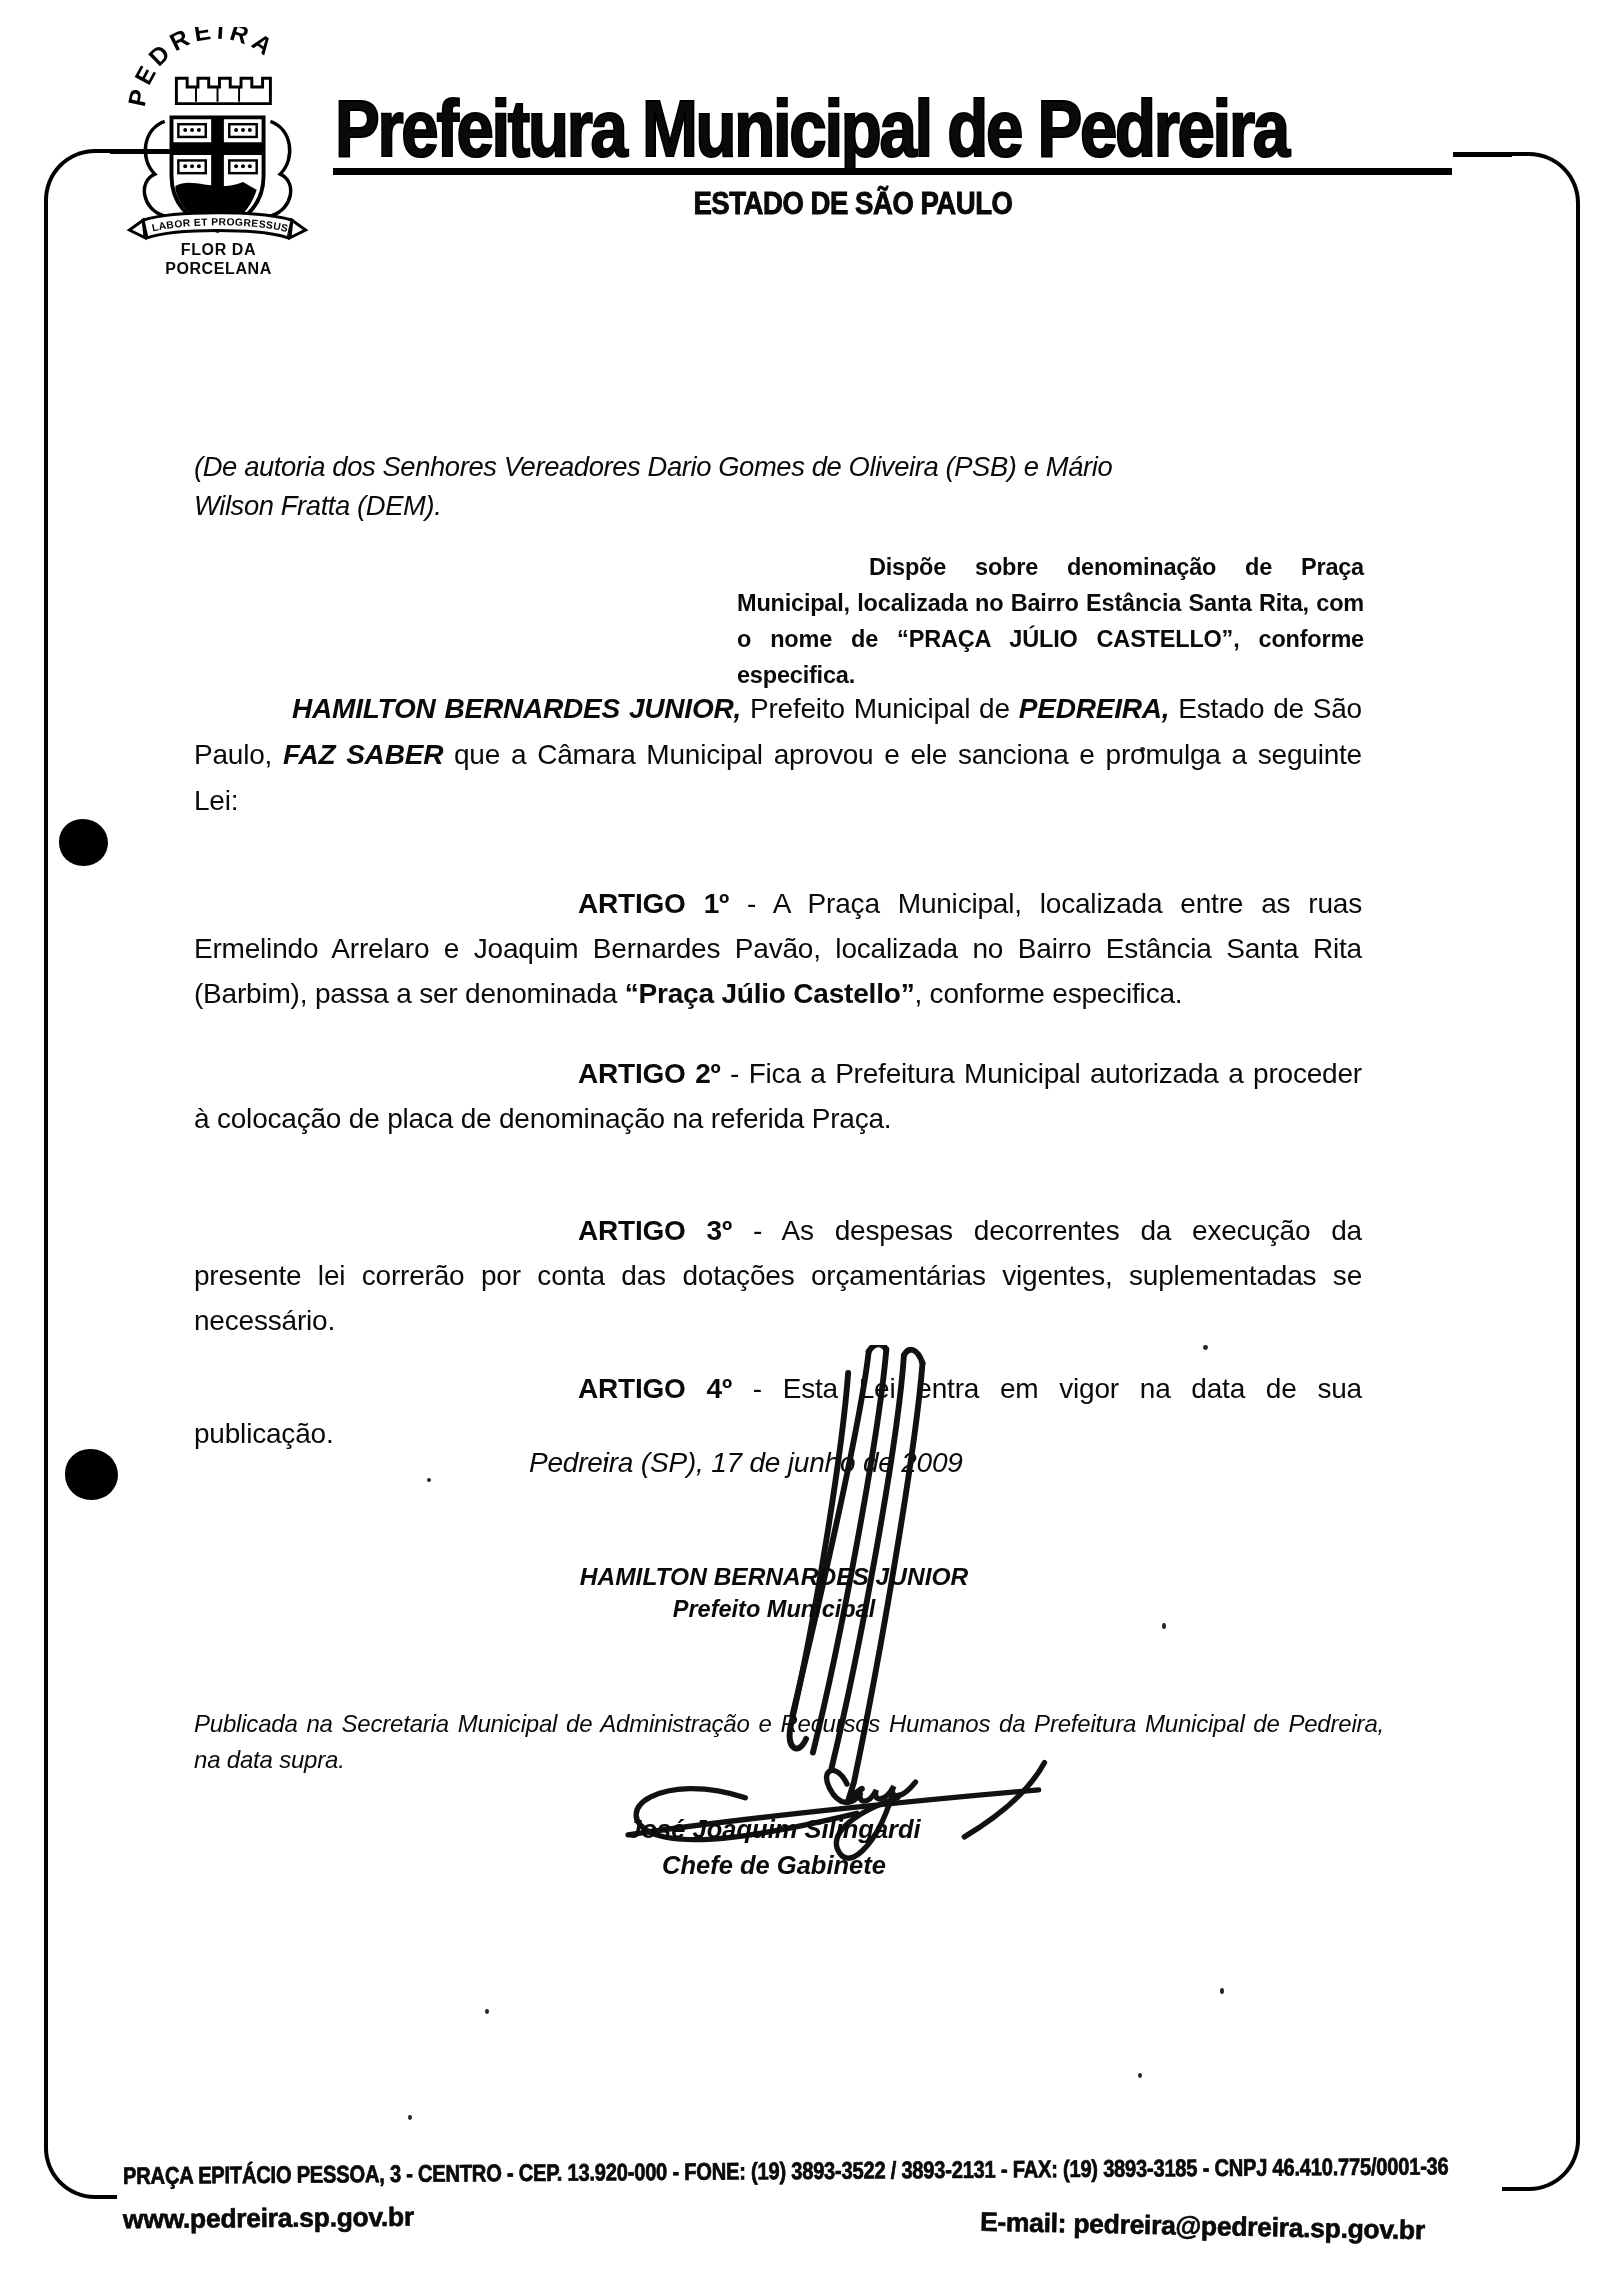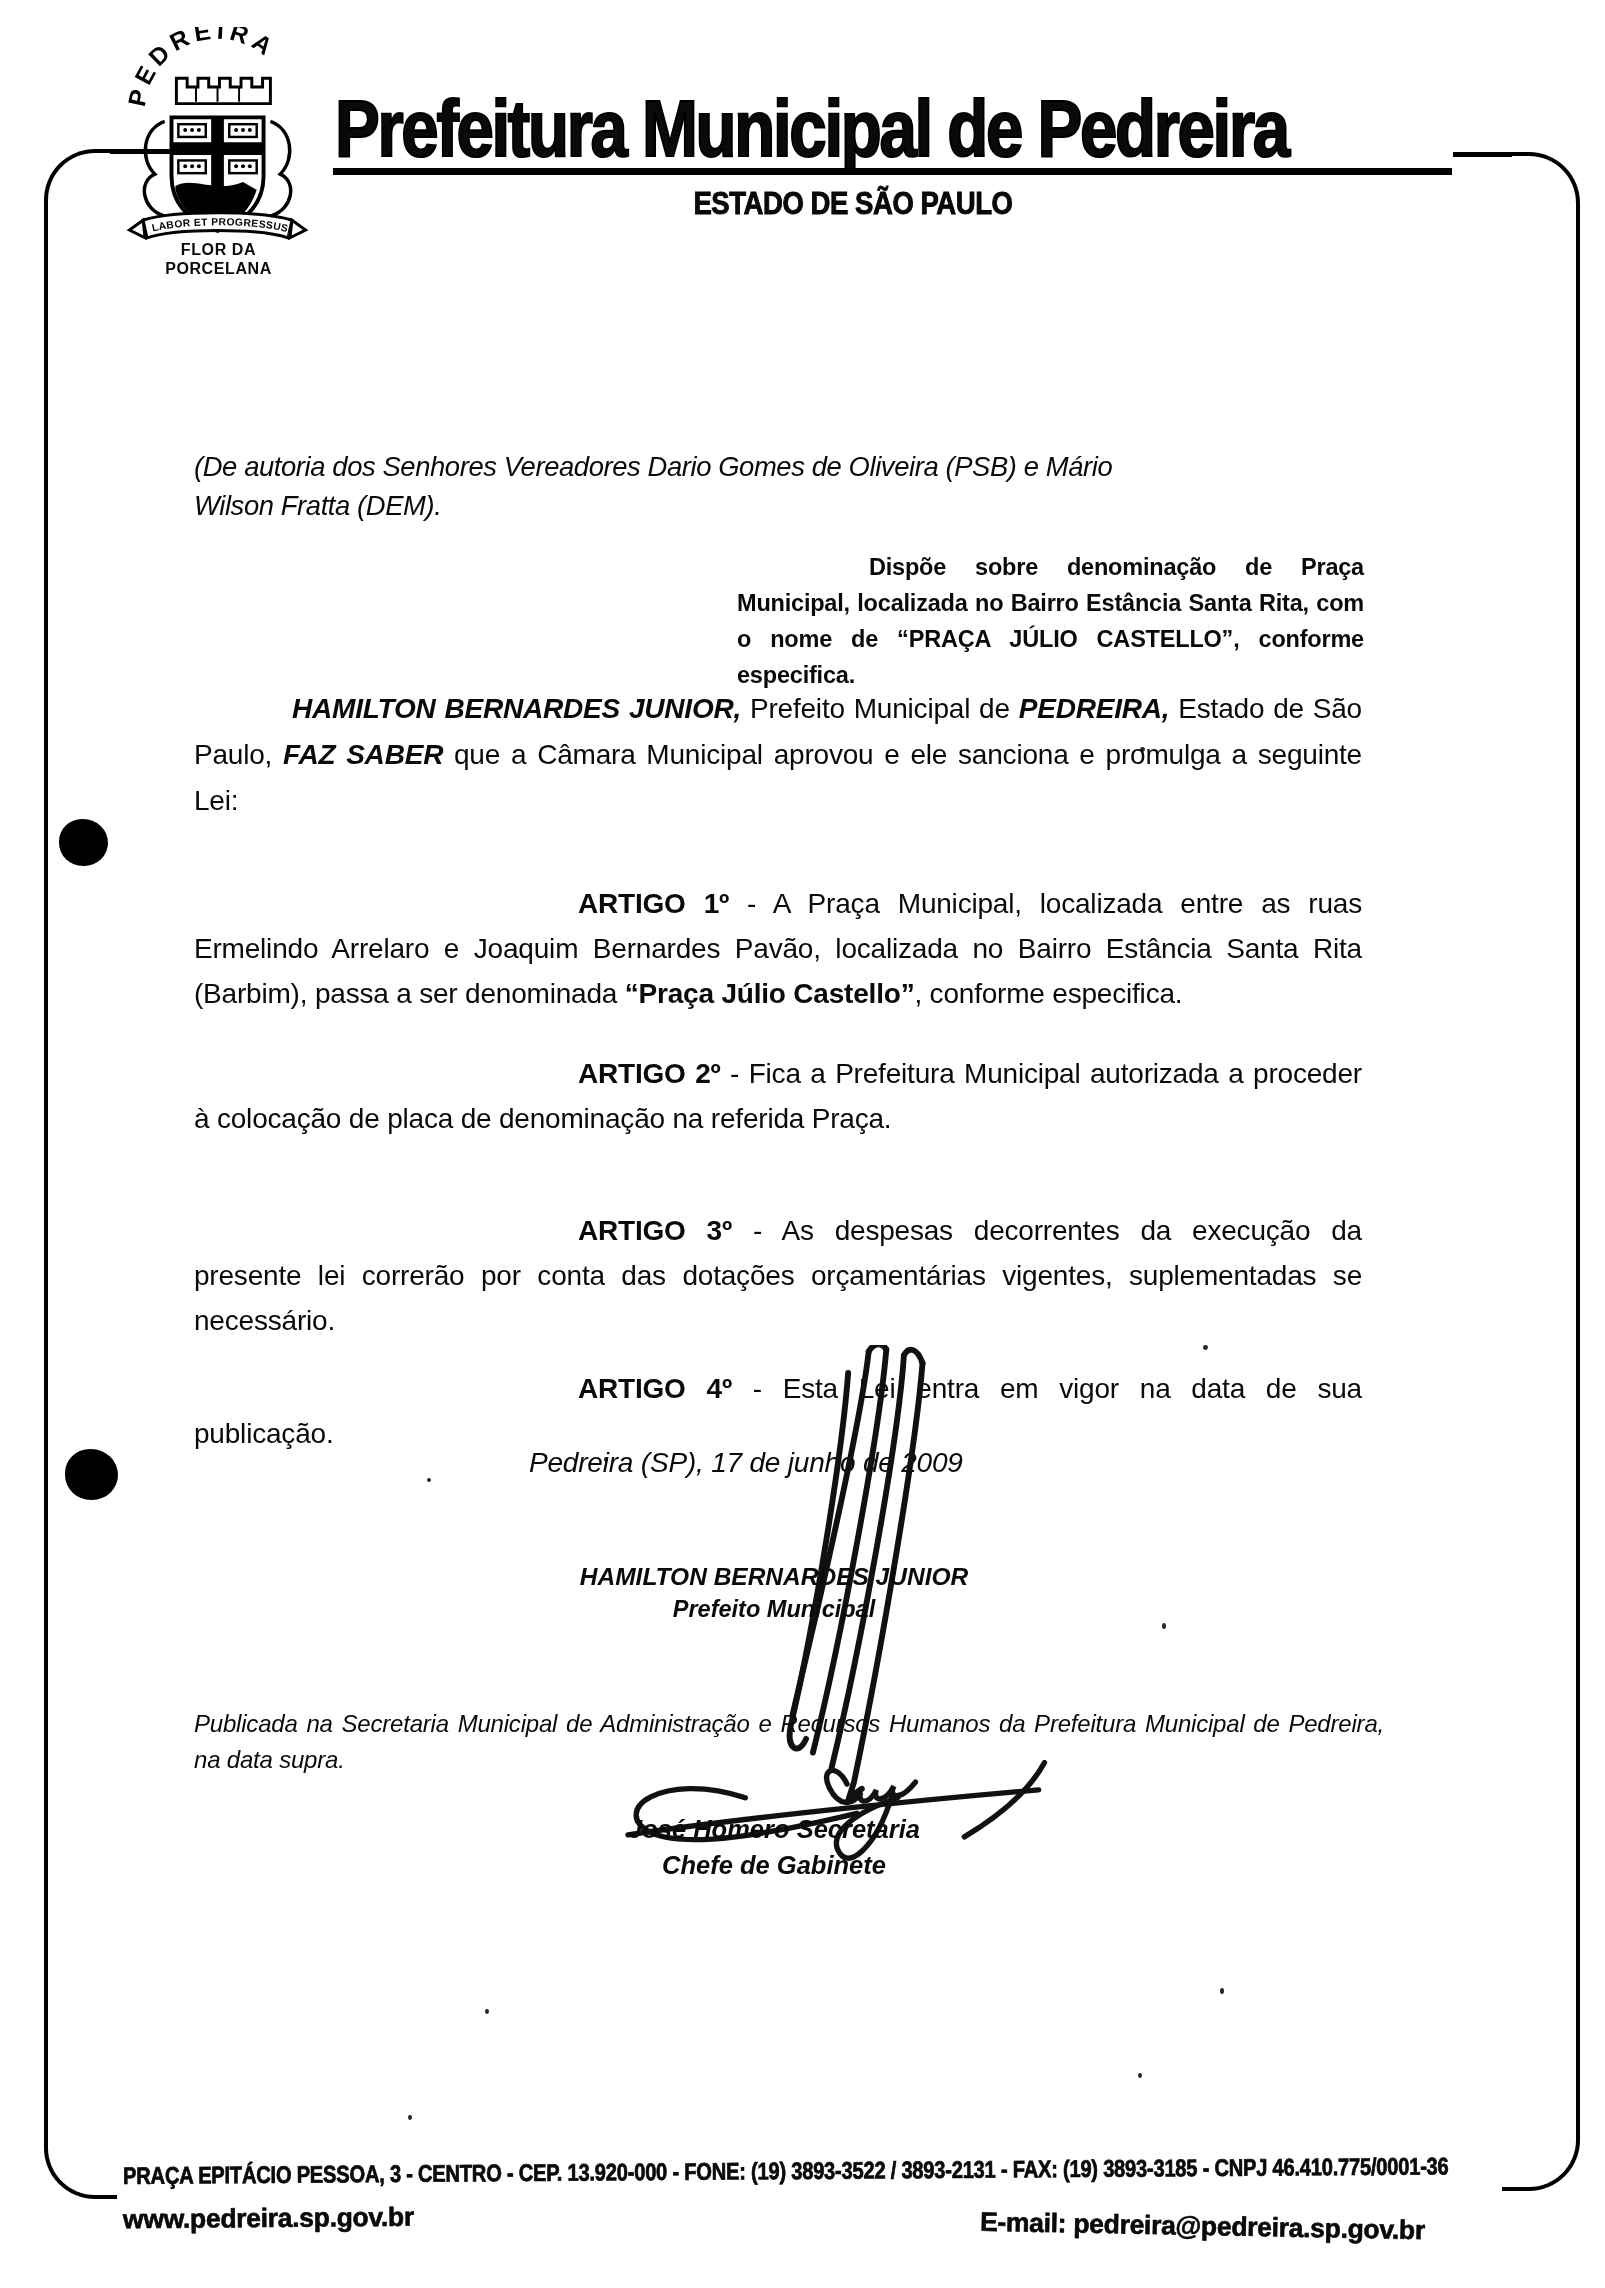--- a/index.html
+++ b/index.html
@@ -229,21 +229,21 @@
     <g fill="none" stroke="#111" stroke-width="5.5" stroke-linecap="round">
       <path d="M148,58 C62,30 8,72 52,94 C88,110 170,96 262,74"></path>
       <path d="M28,96 C150,78 330,60 448,50"></path>
       <path d="M252,44 C242,22 224,28 234,48 C243,66 258,68 266,52 C262,64 274,66 282,50 C278,62 290,64 300,46 C294,58 306,62 322,42"></path>
       <path d="M298,56 C282,108 252,136 242,110 C236,92 262,72 304,58"></path>
       <path d="M372,98 C412,74 440,48 454,22"></path>
     </g>
   </svg>
 
   <div class="sig-block sig-chief">
-    <div>José Homero Secretaria</div>
+    <div>José Joaquim Silingardi</div>
     <div>Chefe de Gabinete</div>
   </div>
 
   <div class="footer-address">PRAÇA EPITÁCIO PESSOA, 3 - CENTRO - CEP. 13.920-000 - FONE: (19) 3893-3522 / 3893-2131 - FAX: (19) 3893-3185 - CNPJ 46.410.775/0001-36</div>
   <div class="footer-site">www.pedreira.sp.gov.br</div>
   <div class="footer-email">E-mail: pedreira@pedreira.sp.gov.br</div>
 
 </div>
 
 

